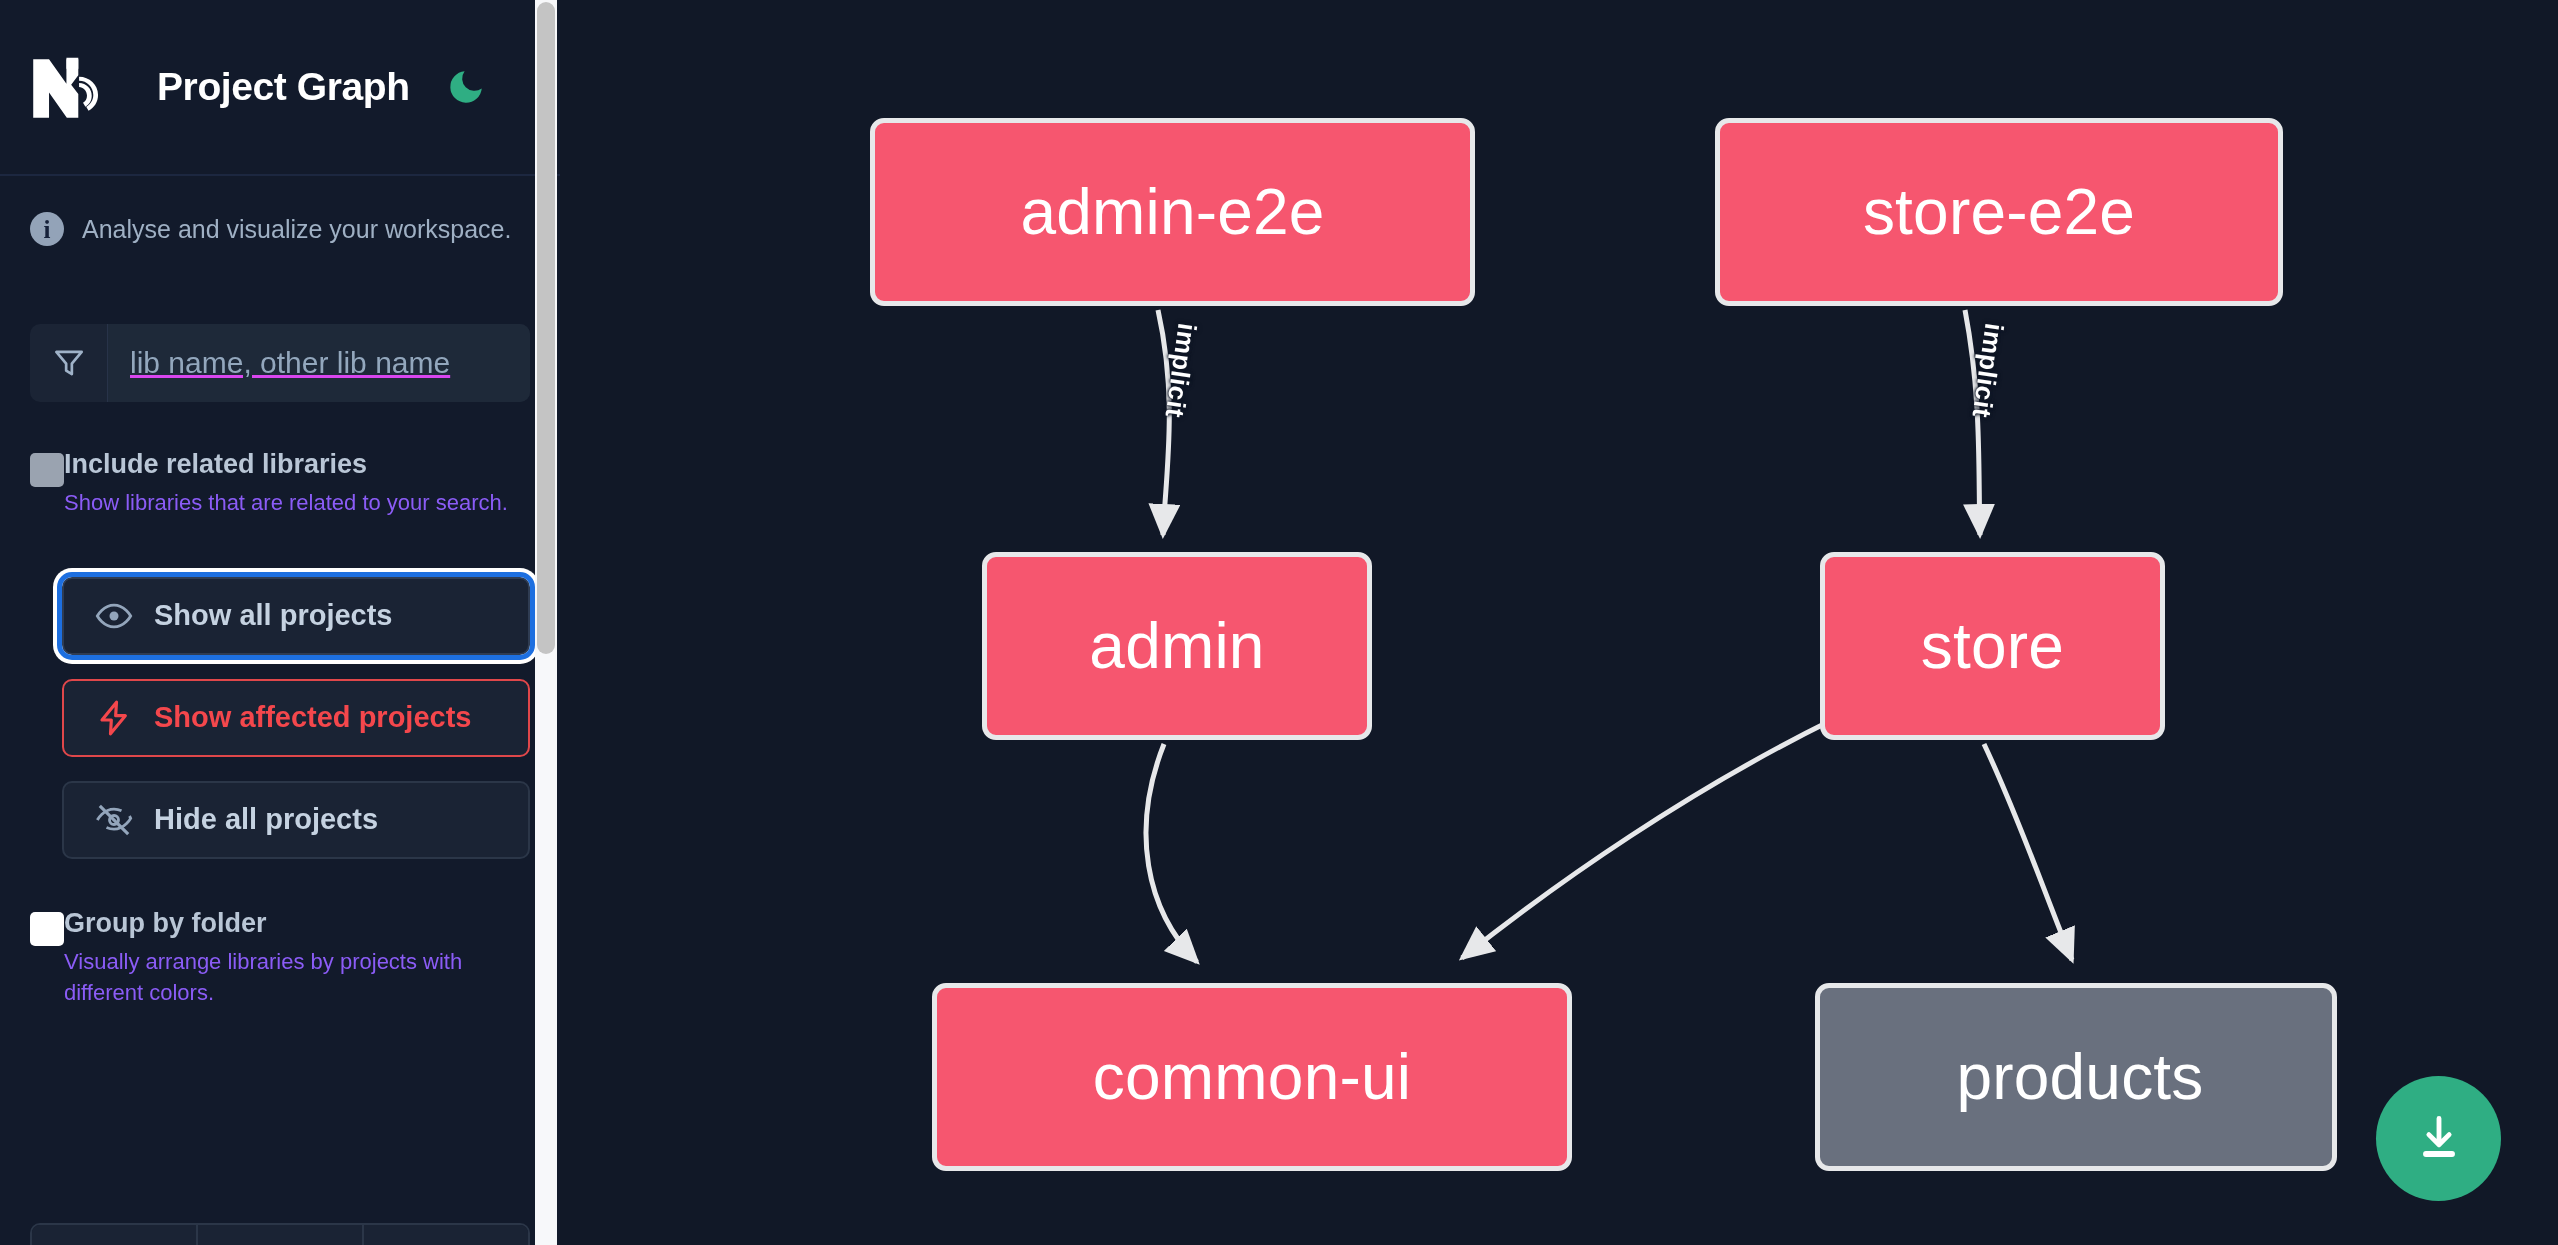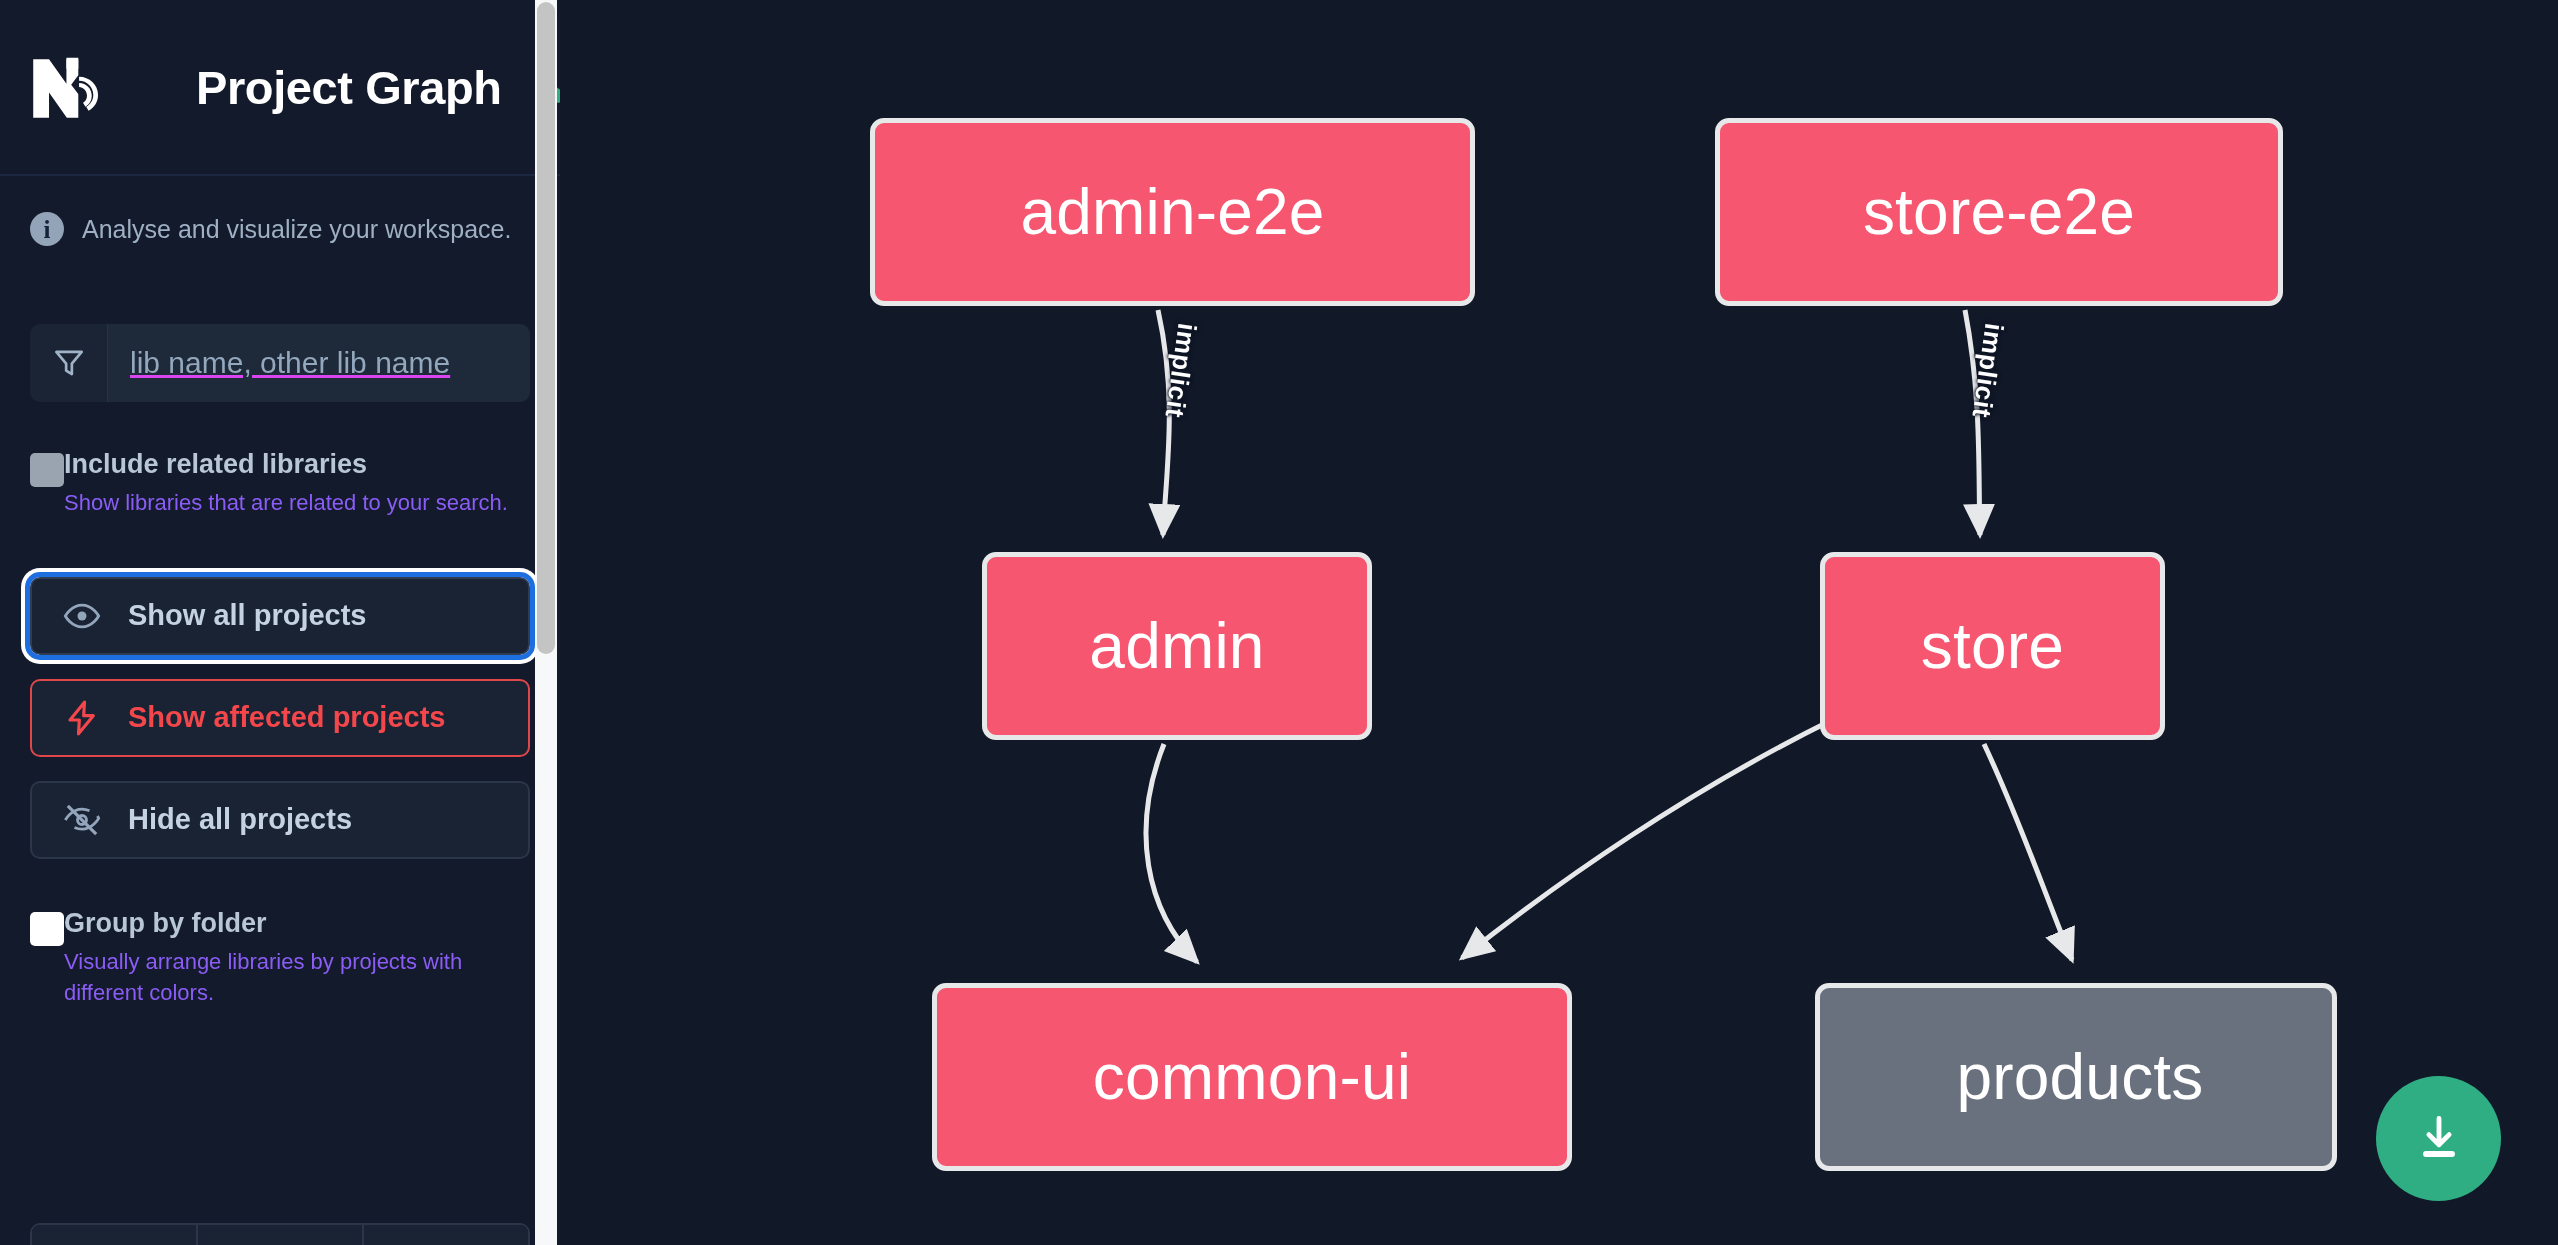--- a/index.html
+++ b/index.html
@@ -30,23 +30,23 @@
   #sidebar-header {
     height: 176px;
     display: flex;
     align-items: center;
     padding-left: 30px;
     border-bottom: 2px solid #1c2740;
   }
   #nx-logo { width: 95px; height: 68px; flex: 0 0 95px; }
   #app-title {
     color: #ffffff;
-    font-size: 47px;
+    font-size: 39px;
     font-weight: 700;
-    margin-left: 71px;
+    margin-left: 32px;
     letter-spacing: -0.4px;
     white-space: nowrap;
   }
   #theme-toggle {
     margin-left: 34px;
     width: 44px; height: 44px;
     display: flex; align-items: center; justify-content: center;
     cursor: pointer;
   }
 
@@ -143,24 +143,25 @@
   }
 
   
   #button-stack { margin-top: 58px; }
   .gbtn {
     height: 78px;
     border-radius: 10px;
     display: flex;
     align-items: center;
     padding-left: 30px;
-    gap: 26px;
+    gap: 20px;
     cursor: pointer;
     background: #1a2troy;
     background: #1a2334;
+    margin-left: 32px;
   }
   .gbtn + .gbtn { margin-top: 24px; }
   .gbtn-label { font-size: 29px; font-weight: 700; white-space: nowrap; }
 
   #btn-show-all {
     border: 2.5px solid #2f3c52;
     outline: 5px solid #1d6fe0;
     outline-offset: 0px;
     box-shadow: 0 0 0 9px #ffffff;
   }

